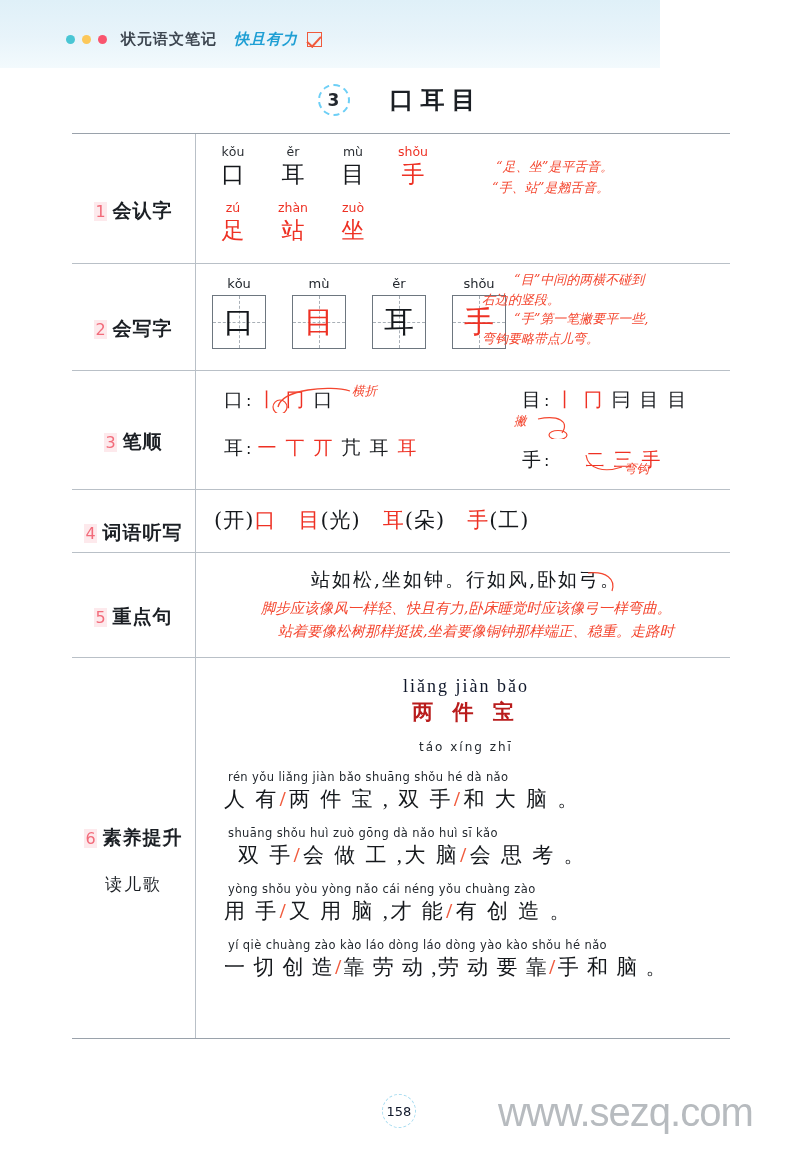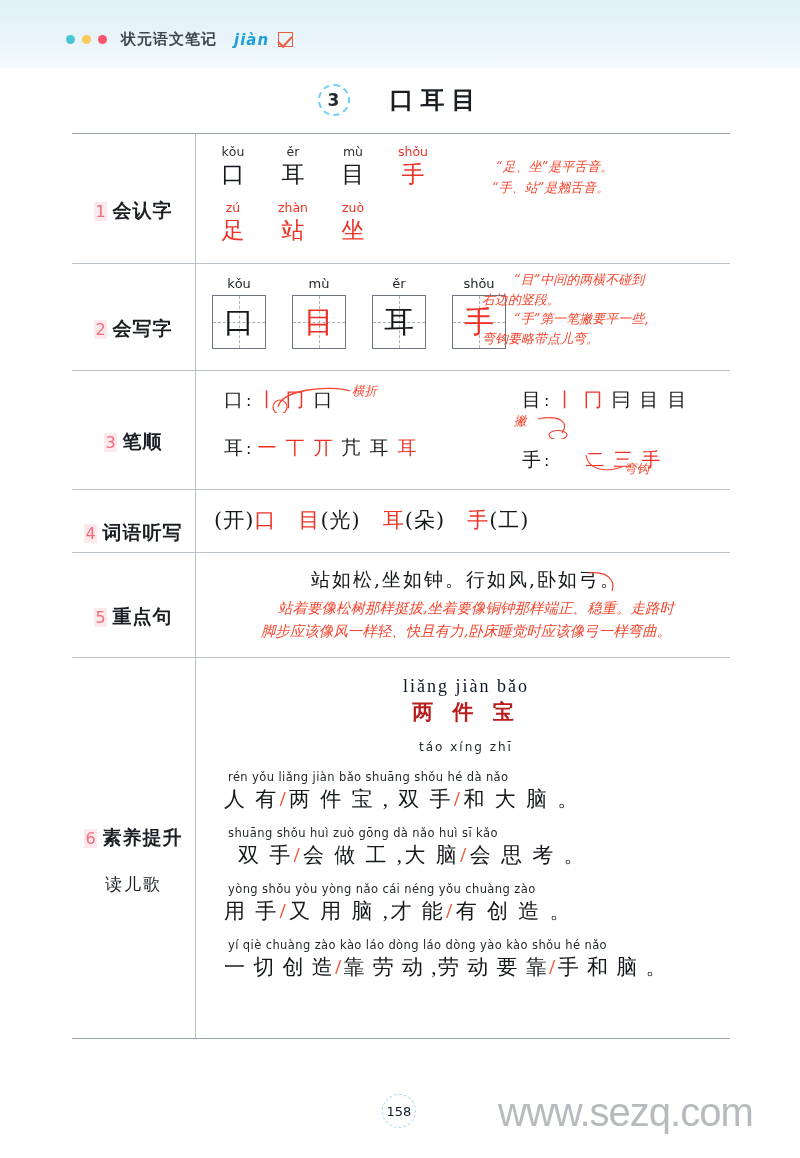--- a/index.html
+++ b/index.html
@@ -6,21 +6,21 @@
   body {
     width: 800px; height: 1158px;
     background: #ffffff;
     font-family: "Liberation Sans", "DejaVu Sans", sans-serif;
     position: relative;
     overflow: hidden;
   }
 
   
   .header-band {
-    position: absolute; top: 0; left: 0; width: 800px; height: 68px;
+    position: absolute; top: 0; left: 0; width: 660px; height: 68px;
     background: linear-gradient(180deg, #dff0f8 0%, #e8f4fa 55%, #f3fafd 100%);
   }
   .header-inner {
     position: absolute; left: 66px; top: 30px;
     display: flex; align-items: center; gap: 7px;
   }
   .dot { width: 9px; height: 9px; border-radius: 50%; display: block; }
   .dot.c1 { background: #49c6d4; }
   .dot.c2 { background: #fcc85a; }
   .dot.c3 { background: #f9556e; }
@@ -198,21 +198,21 @@
 </style>
 </head>
 <body>
 
 <div class="header-band">
   <div class="header-inner">
     <span class="dot c1"></span>
     <span class="dot c2"></span>
     <span class="dot c3"></span>
     <span class="brand-text">状元语文笔记</span>
-    <span class="brand-sub">jiàn</span>
+    <span class="brand-sub">快且有力</span>
     <span class="check-mark"></span>
   </div>
 </div>
 
 <div class="page-title-row">
   <div class="lesson-badge">3</div>
   <div class="lesson-title">口耳目</div>
 </div>
 
 <div class="sheet">
@@ -419,22 +419,22 @@
         <span class="lbl-num">5</span>
         <span class="lbl-text">重点句</span>
       </div>
     </div>
     <div class="row-body" style="position:relative;">
       <div class="keysent">站如松,坐如钟。行如风,卧如弓。</div>
       <svg width="40" height="28" style="position:absolute;left:390px;top:16px;">
         <path d="M2,4 C20,2 30,10 26,22" stroke="#f4462f" stroke-width="1.2" fill="none"></path>
       </svg>
       <div class="keynote">
+        <div>脚步应该像风一样轻、快且有力,卧床睡觉时应该像弓一样弯曲。</div>
         <div style="text-indent:20px;">站着要像松树那样挺拔,坐着要像铜钟那样端正、稳重。走路时</div>
-        <div>脚步应该像风一样轻、快且有力,卧床睡觉时应该像弓一样弯曲。</div>
       </div>
     </div>
   </div>
 
   <div class="row" style="min-height:380px;">
     <div class="row-label" style="justify-content:center;">
       <div class="label-line">
         <span class="lbl-num">6</span>
         <span class="lbl-text">素养提升</span>
       </div>

